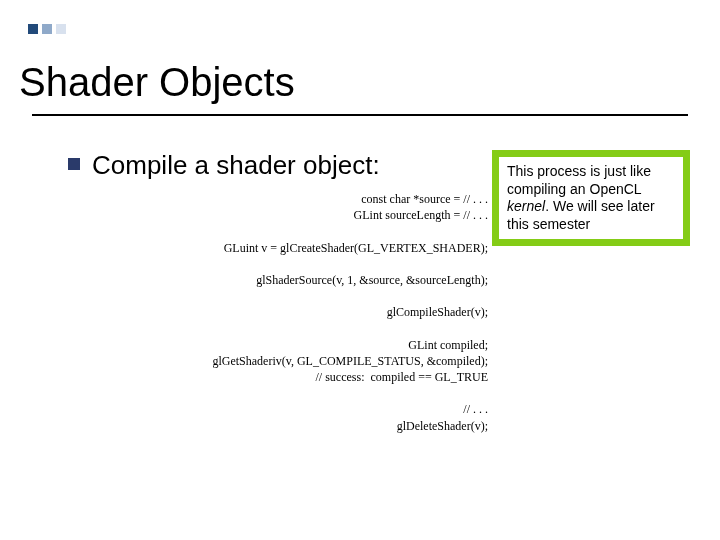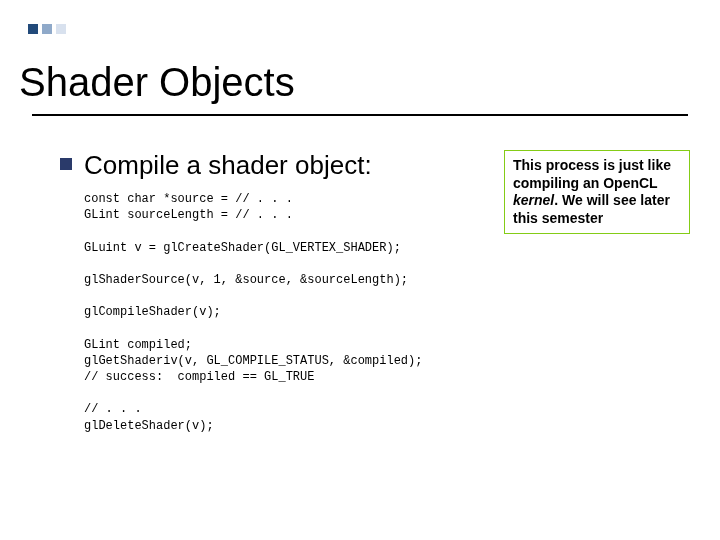--- a/index.html
+++ b/index.html
@@ -38,56 +38,56 @@
     position: absolute;
     top: 114px;
     left: 32px;
     width: 656px;
     height: 2px;
     background: #000;
   }
   .content {
     position: absolute;
     top: 150px;
-    left: 60px;
+    left: 68px;
     width: 420px;
+    text-align: right;
   }
   .bullet-row {
     display: flex;
     align-items: flex-start;
     gap: 12px;
     margin-bottom: 10px;
   }
   .bullet {
     width: 12px;
     height: 12px;
     background: #2a3a6a;
     margin-top: 8px;
     flex-shrink: 0;
   }
   .bullet-text {
     font-size: 26px;
   }
   .code-block {
     margin-left: 24px;
-    font-family: Liberation Mono, monospace;
+    font-family: Liberation Serif, serif;
     font-size: 12px;
     line-height: 1.35;
     white-space: pre;
   }
   .note-box {
     position: absolute;
     top: 150px;
     right: 30px;
     width: 168px;
-    border: 1px solid #84cc16;
+    border: 7px solid #84cc16;
     padding: 6px 8px;
     font-size: 14px;
     line-height: 1.25;
-    font-weight: bold;
   }
   .note-box em {
     font-style: italic;
   }
 </style>
 </head>
 <body>
 
 <div class="top-accent">
   <div class="sq dark"></div>

